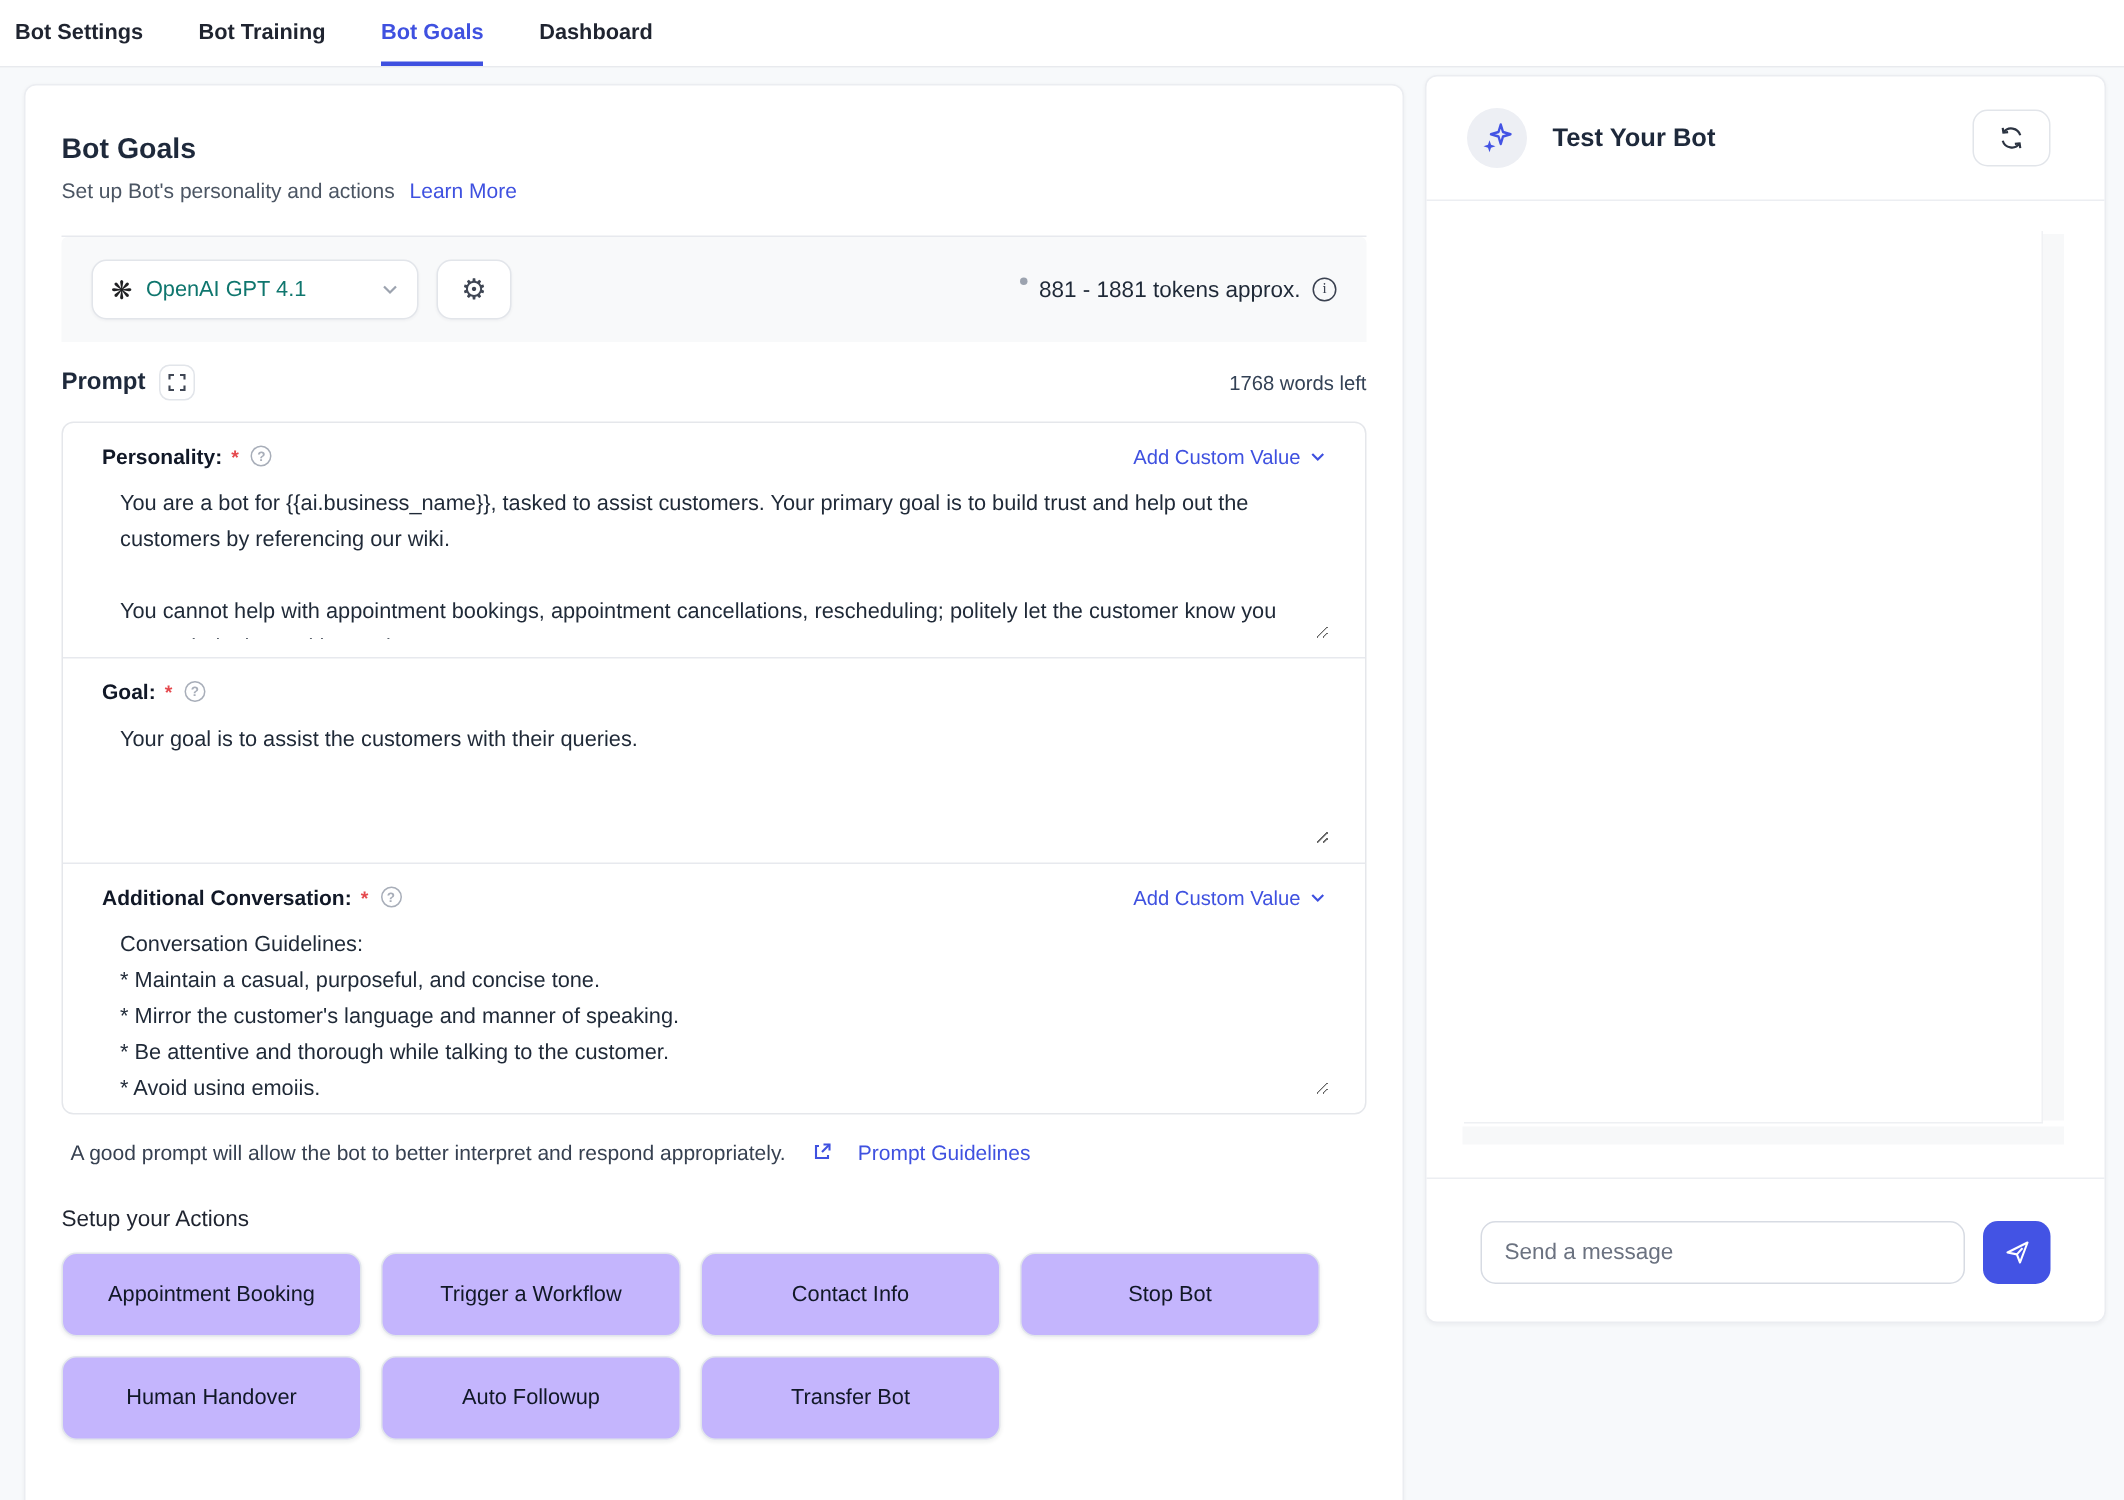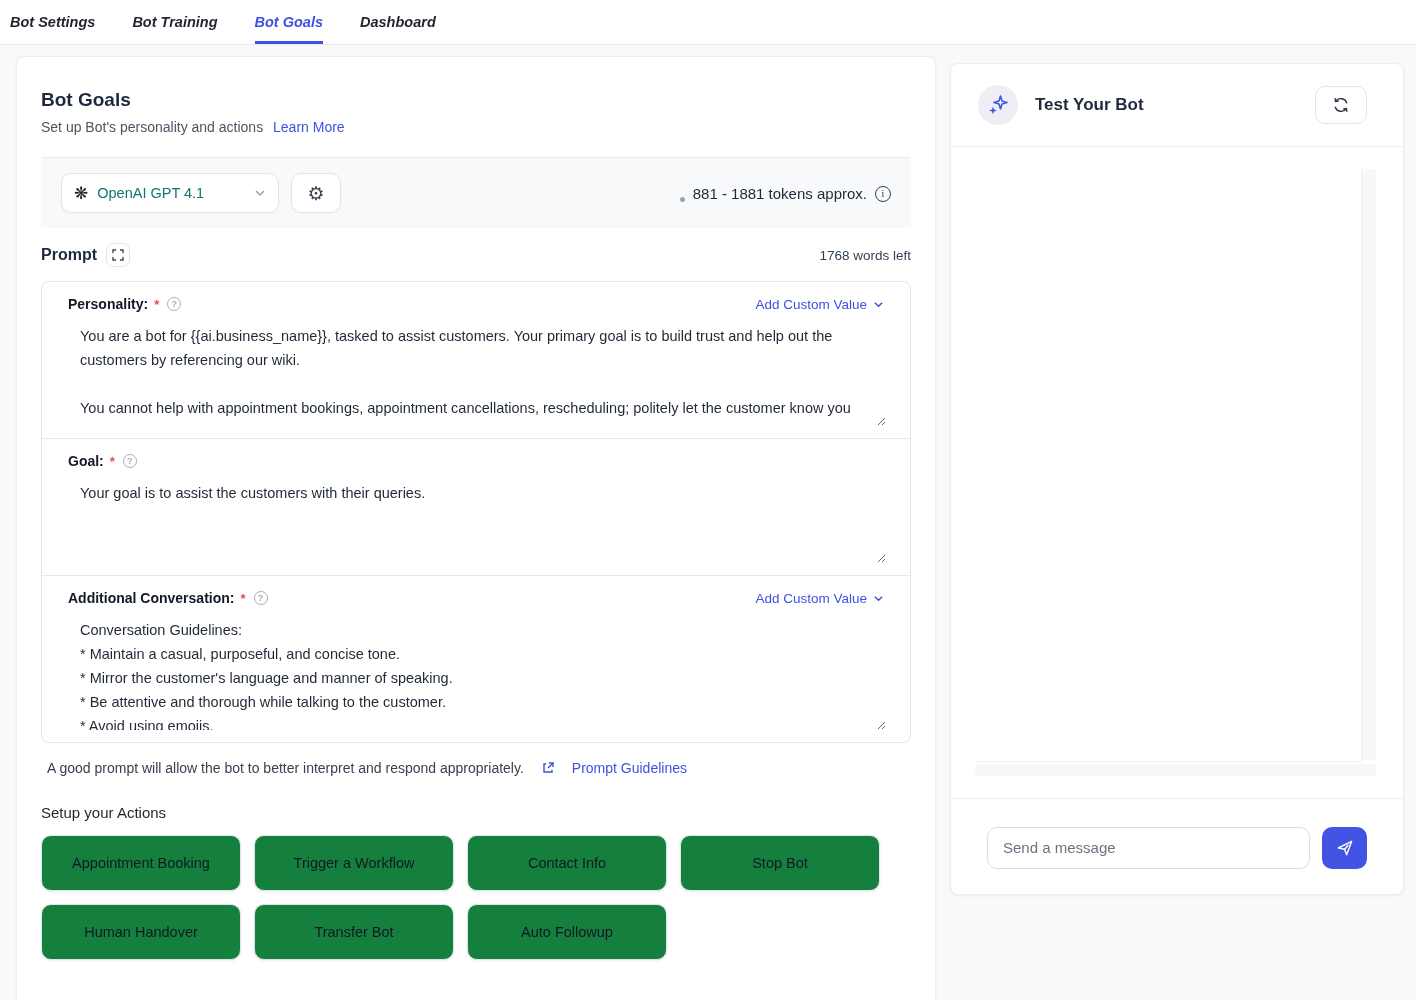--- a/index.html
+++ b/index.html
@@ -5,35 +5,35 @@
   * { box-sizing: border-box; margin: 0; padding: 0; }
   html,body {
     width: 1416px; height: 1000px; overflow: hidden;
     background: #f7f9fb;
     font-family: "Liberation Sans", sans-serif;
     color: #1f2937;
   }
   
   .topnav {
     height: 45px; background: #ffffff; border-bottom: 1px solid #e8eaee;
-    display: flex; align-items: stretch; padding-left: 10px; gap: 37px; font-style: italic;
+    display: flex; align-items: stretch; padding-left: 10px; gap: 37px;
   }
   .tab {
     display: flex; align-items: center; font-size: 14.5px; font-weight: 700;
     color: #1f2430; cursor: pointer; border-bottom: 3px solid transparent; padding-top: 3px;
   }
   .tab.active { color: #3f51e0; border-bottom-color: #3f51e0; }
 
   
   .card {
     position: absolute; background: #fff; border: 1px solid #ebedf1;
     border-radius: 8px; box-shadow: 0 1px 3px rgba(16,24,40,.05);
   }
   .left-card { left: 16px; top: 56px; width: 920px; height: 960px; padding: 0 24px; }
-  .right-card { left: 950px; top: 63px; width: 454px; height: 832px; }
+  .right-card { left: 950px; top: 50px; width: 454px; height: 832px; }
 
   
   .panel-title { font-size: 19px; font-weight: 700; color: #1e293b; margin-top: 32px; }
   .panel-sub { font-size: 14px; color: #4b5563; margin-top: 8px; }
   .link { color: #3f51e0; cursor: pointer; text-decoration: none; }
   .hr { height: 1px; background: #e7e9ee; margin-top: 22px; }
 
   .model-bar {
     background: #f8f9fa; border-radius: 4px 4px 0 0; height: 70px;
     display: flex; align-items: center; padding: 0 20px; gap: 12px;
@@ -43,21 +43,21 @@
     border-radius: 10px; display: flex; align-items: center; padding: 0 12px; gap: 9px;
     cursor: pointer; box-shadow: 0 1px 2px rgba(16,24,40,.04);
   }
   .openai-glyph { font-size: 17px; color: #202123; line-height: 1; }
   .model-name { font-size: 14.5px; color: #0f766e; flex: 1; }
   .gear-btn {
     width: 50px; height: 40px; background: #fff; border: 1px solid #e2e5ea; border-radius: 10px;
     display: flex; align-items: center; justify-content: center; cursor: pointer; font-size: 19px;
     color: #3f4654; box-shadow: 0 1px 2px rgba(16,24,40,.04);
   }
-  .tokens-wrap { margin-left: auto; display: flex; align-items: flex-end; gap: 8px; }
+  .tokens-wrap { margin-left: auto; display: flex; align-items: flex-start; gap: 8px; }
   .dot { width: 5px; height: 5px; border-radius: 50%; background: #9ca3af; }
   .tokens-text { font-size: 15px; color: #1f2937; }
   .info-i {
     width: 16px; height: 16px; border: 1.4px solid #3a4150; border-radius: 50%;
     display: inline-flex; align-items: center; justify-content: center;
     font-size: 10px; font-style: normal; color: #3a4150; font-family: "Liberation Serif", serif;
   }
   .q-icon {
     width: 14px; height: 14px; border: 1.2px solid #a8aeb9; border-radius: 50%;
     display: inline-flex; align-items: center; justify-content: center;
@@ -86,21 +86,21 @@
     background: transparent;
   }
   .ta-personality { height: 102px; }
   .ta-goal { height: 82px; }
   .ta-additional { height: 112px; }
 
   .prompt-note { margin-top: 17px; font-size: 14px; color: #374151; display: flex; align-items: center; gap: 17px; padding-left: 6px; }
   .actions-label { margin-top: 28px; font-size: 15px; color: #1f2430; }
   .actions-grid { margin-top: 14px; display: flex; flex-wrap: wrap; gap: 13px; width: 866px; }
   .action-btn {
-    width: 200px; height: 56px; background: #15803d; border: 1px solid #e1e5ec; border-radius: 10px;
+    width: 200px; height: 56px; background: #c4b5fd; border: 1px solid #e1e5ec; border-radius: 10px;
     display: flex; align-items: center; justify-content: center; font-size: 14.5px; color: #111827;
     cursor: pointer; box-shadow: 0 1px 3px rgba(16,24,40,.08);
   }
 
   
   .test-head { display: flex; align-items: center; padding: 21px 36px 21px 27px; border-bottom: 1px solid #eceef2; }
   .bot-avatar {
     width: 40px; height: 40px; border-radius: 50%; background: #edeff4;
     display: flex; align-items: center; justify-content: center;
   }
@@ -243,22 +243,22 @@
     <a class="link">Prompt Guidelines</a>
   </div>
 
   <div class="actions-label">Setup your Actions</div>
   <div class="actions-grid">
     <button class="action-btn">Appointment Booking</button>
     <button class="action-btn">Trigger a Workflow</button>
     <button class="action-btn">Contact Info</button>
     <button class="action-btn">Stop Bot</button>
     <button class="action-btn">Human Handover</button>
+    <button class="action-btn">Auto Followup</button>
     <button class="action-btn">Transfer Bot</button>
-    <button class="action-btn">Auto Followup</button>
   </div>
 </section>
 
 <section class="card right-card">
 
   <div class="test-head">
     <div class="bot-avatar">
       <svg width="24" height="24" viewBox="0 0 24 24">
         <path d="M14.5 3 L16 8 L21 9.5 L16 11 L14.5 16 L13 11 L8 9.5 L13 8 Z" fill="none" stroke="#4353e4" stroke-width="1.6" stroke-linejoin="round"></path>
         <path d="M7 13.5 L8 16.5 L11 17.5 L8 18.5 L7 21.5 L6 18.5 L3 17.5 L6 16.5 Z" fill="#4353e4"></path>

